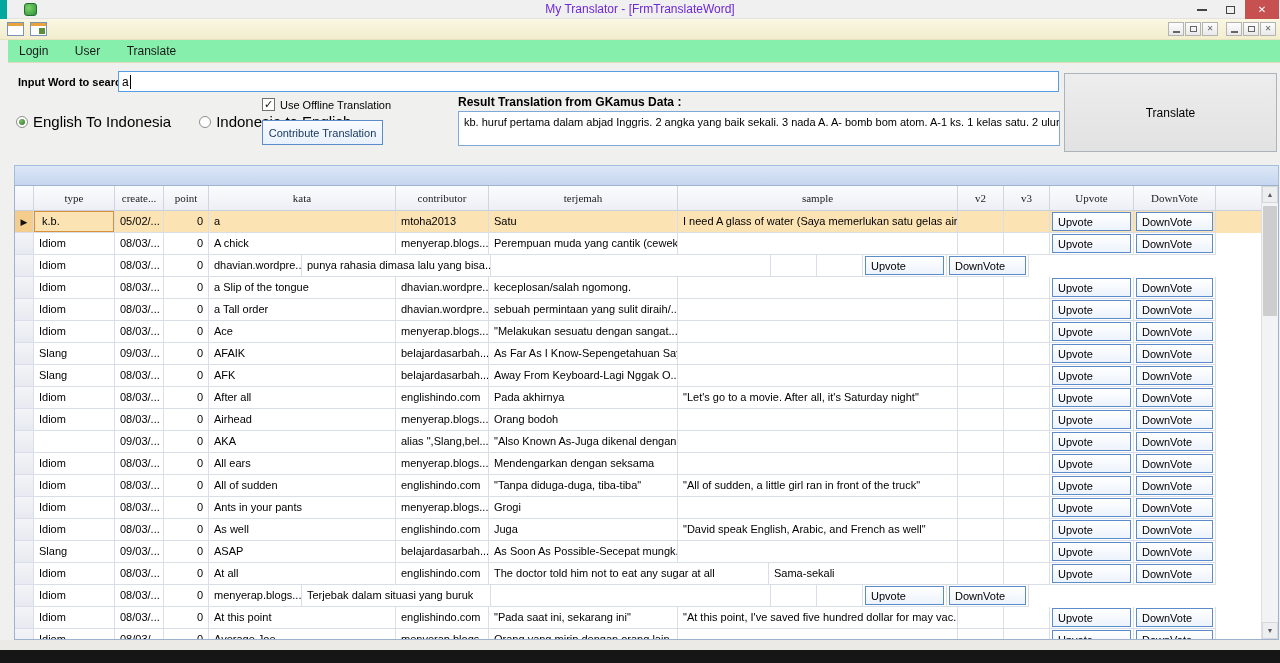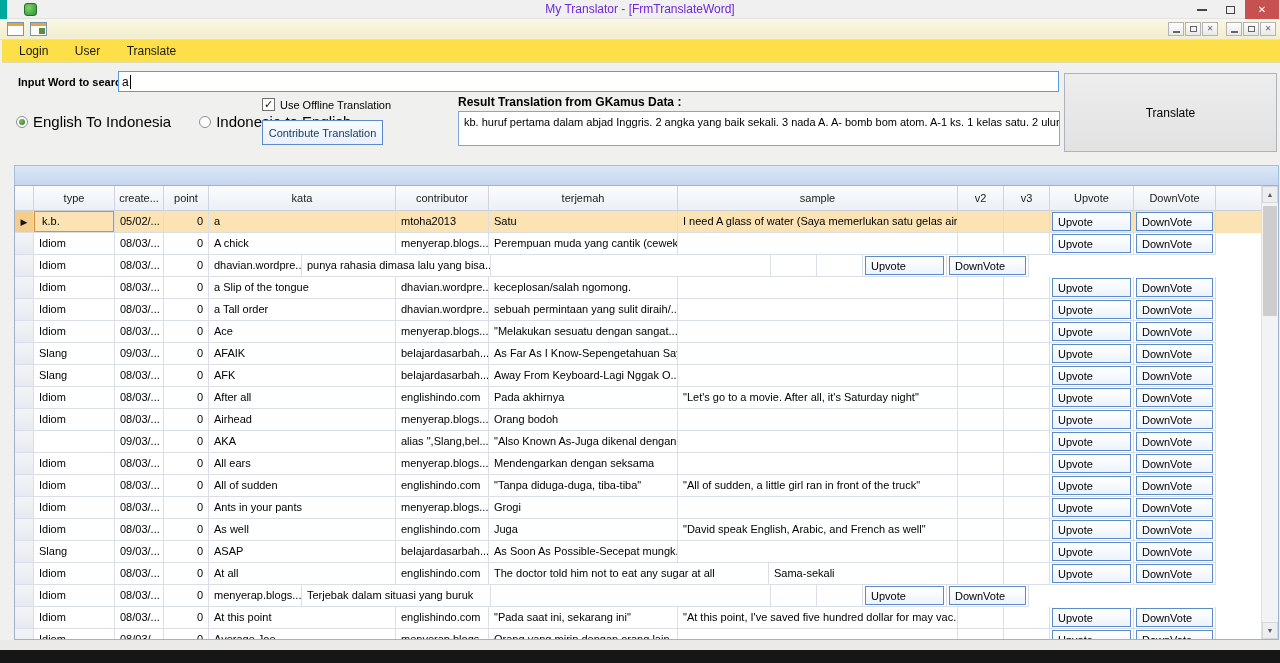--- a/index.html
+++ b/index.html
@@ -29,22 +29,22 @@
   .tb-icon.alt::after { content:""; position:absolute; right:1px; bottom:1px; width:6px; height:6px; background:#5a8f3c; }
   .mdi-groups { position:absolute; right:4px; top:3px; display:flex; gap:8px; }
   .mdi-group { display:flex; gap:1px; }
   .mdi-btn { width:16px; height:14px; border:1px solid #b3b3b3; background:linear-gradient(#fdfdfd,#e9e9e9);
              display:flex; align-items:center; justify-content:center; }
   .mdi-min-icon { width:7px; height:2px; background:#666; margin-top:6px; }
   .mdi-restore-icon { width:7px; height:6px; border:1px solid #666; }
   .mdi-close-icon { font-size:8px; color:#666; line-height:1; }
 
   
-  .menubar { position:absolute; left:2px; top:40px; right:0; height:23px; background:#fde047;
-             border-bottom:1px solid #e0dbb8; padding-left:6px; }
+  .menubar { position:absolute; left:8px; top:40px; right:0; height:23px; background:#86efac;
+             border-bottom:1px solid #e0dbb8; }
   .menu-item { display:inline-block; padding:0 11px; line-height:22px; font-size:12px; color:#1a1a1a; cursor:default; }
 
   
   .lbl { position:absolute; font-size:11px; color:#000; white-space:nowrap; }
   .search-input { position:absolute; left:118px; top:71px; width:941px; height:21px;
                   border:1px solid #569de5; background:#fff; font-family:"Liberation Sans",sans-serif;
                   font-size:12px; padding:0 3px; outline:none; }
   .radio-row { position:absolute; left:16px; top:113px; display:flex; gap:28px; }
   .radio-opt { display:flex; align-items:center; gap:5px; font-size:15px; }
   .radio-circ { width:12px; height:12px; border:1px solid #8e8e8e; border-radius:50%; background:#fff;
@@ -64,21 +64,21 @@
                    border:1px solid #aeb2ba; background:linear-gradient(#ededed,#e2e2e2);
                    font-family:"Liberation Sans",sans-serif; font-size:12px; color:#000; cursor:default; }
   .caret { position:absolute; left:130px; top:75px; width:1px; height:14px; background:#000; }
 
   
   .grid-topstrip { position:absolute; left:14px; top:165px; width:1265px; height:20px;
                    background:linear-gradient(#dce7f8,#c6d6ee); border:1px solid #a6bcdc; border-bottom:none; }
   .grid { position:absolute; left:14px; top:185px; width:1265px; height:455px; background:#eef1f6;
           border:1px solid #9eb2cf; overflow:hidden; }
   .grid-header { display:flex; height:25px; background:linear-gradient(#fbfcfd,#eceff5);
-                 border-bottom:1px solid #c9d0dc; }
+                 border-bottom:1px solid #c9d0dc;font-family:Liberation Serif, serif; }
   .hcell { border-right:1px solid #cfd6e2; font-size:11px; color:#222; display:flex;
            align-items:center; justify-content:center; overflow:hidden; white-space:nowrap; flex:none; }
   .hfill { flex:1; border-right:none; }
   .grid-body { position:absolute; left:0; top:25px; right:17px; bottom:0; overflow:hidden; background:#f0f3f8; }
   .grid-row { display:flex; height:22px; background:#fff; }
   .cell { border-right:1px solid #d9dee8; border-bottom:1px solid #d9dee8; font-size:11px; color:#000;
           line-height:21px; padding:0 5px; overflow:hidden; white-space:nowrap; flex:none; }
   .cell.num { text-align:right; }
   .sel { background:linear-gradient(#f2f4f7,#e7eaf0); padding:0; text-align:center; }
   .row-arrow { display:none; font-size:9px; line-height:21px; color:#111; }

